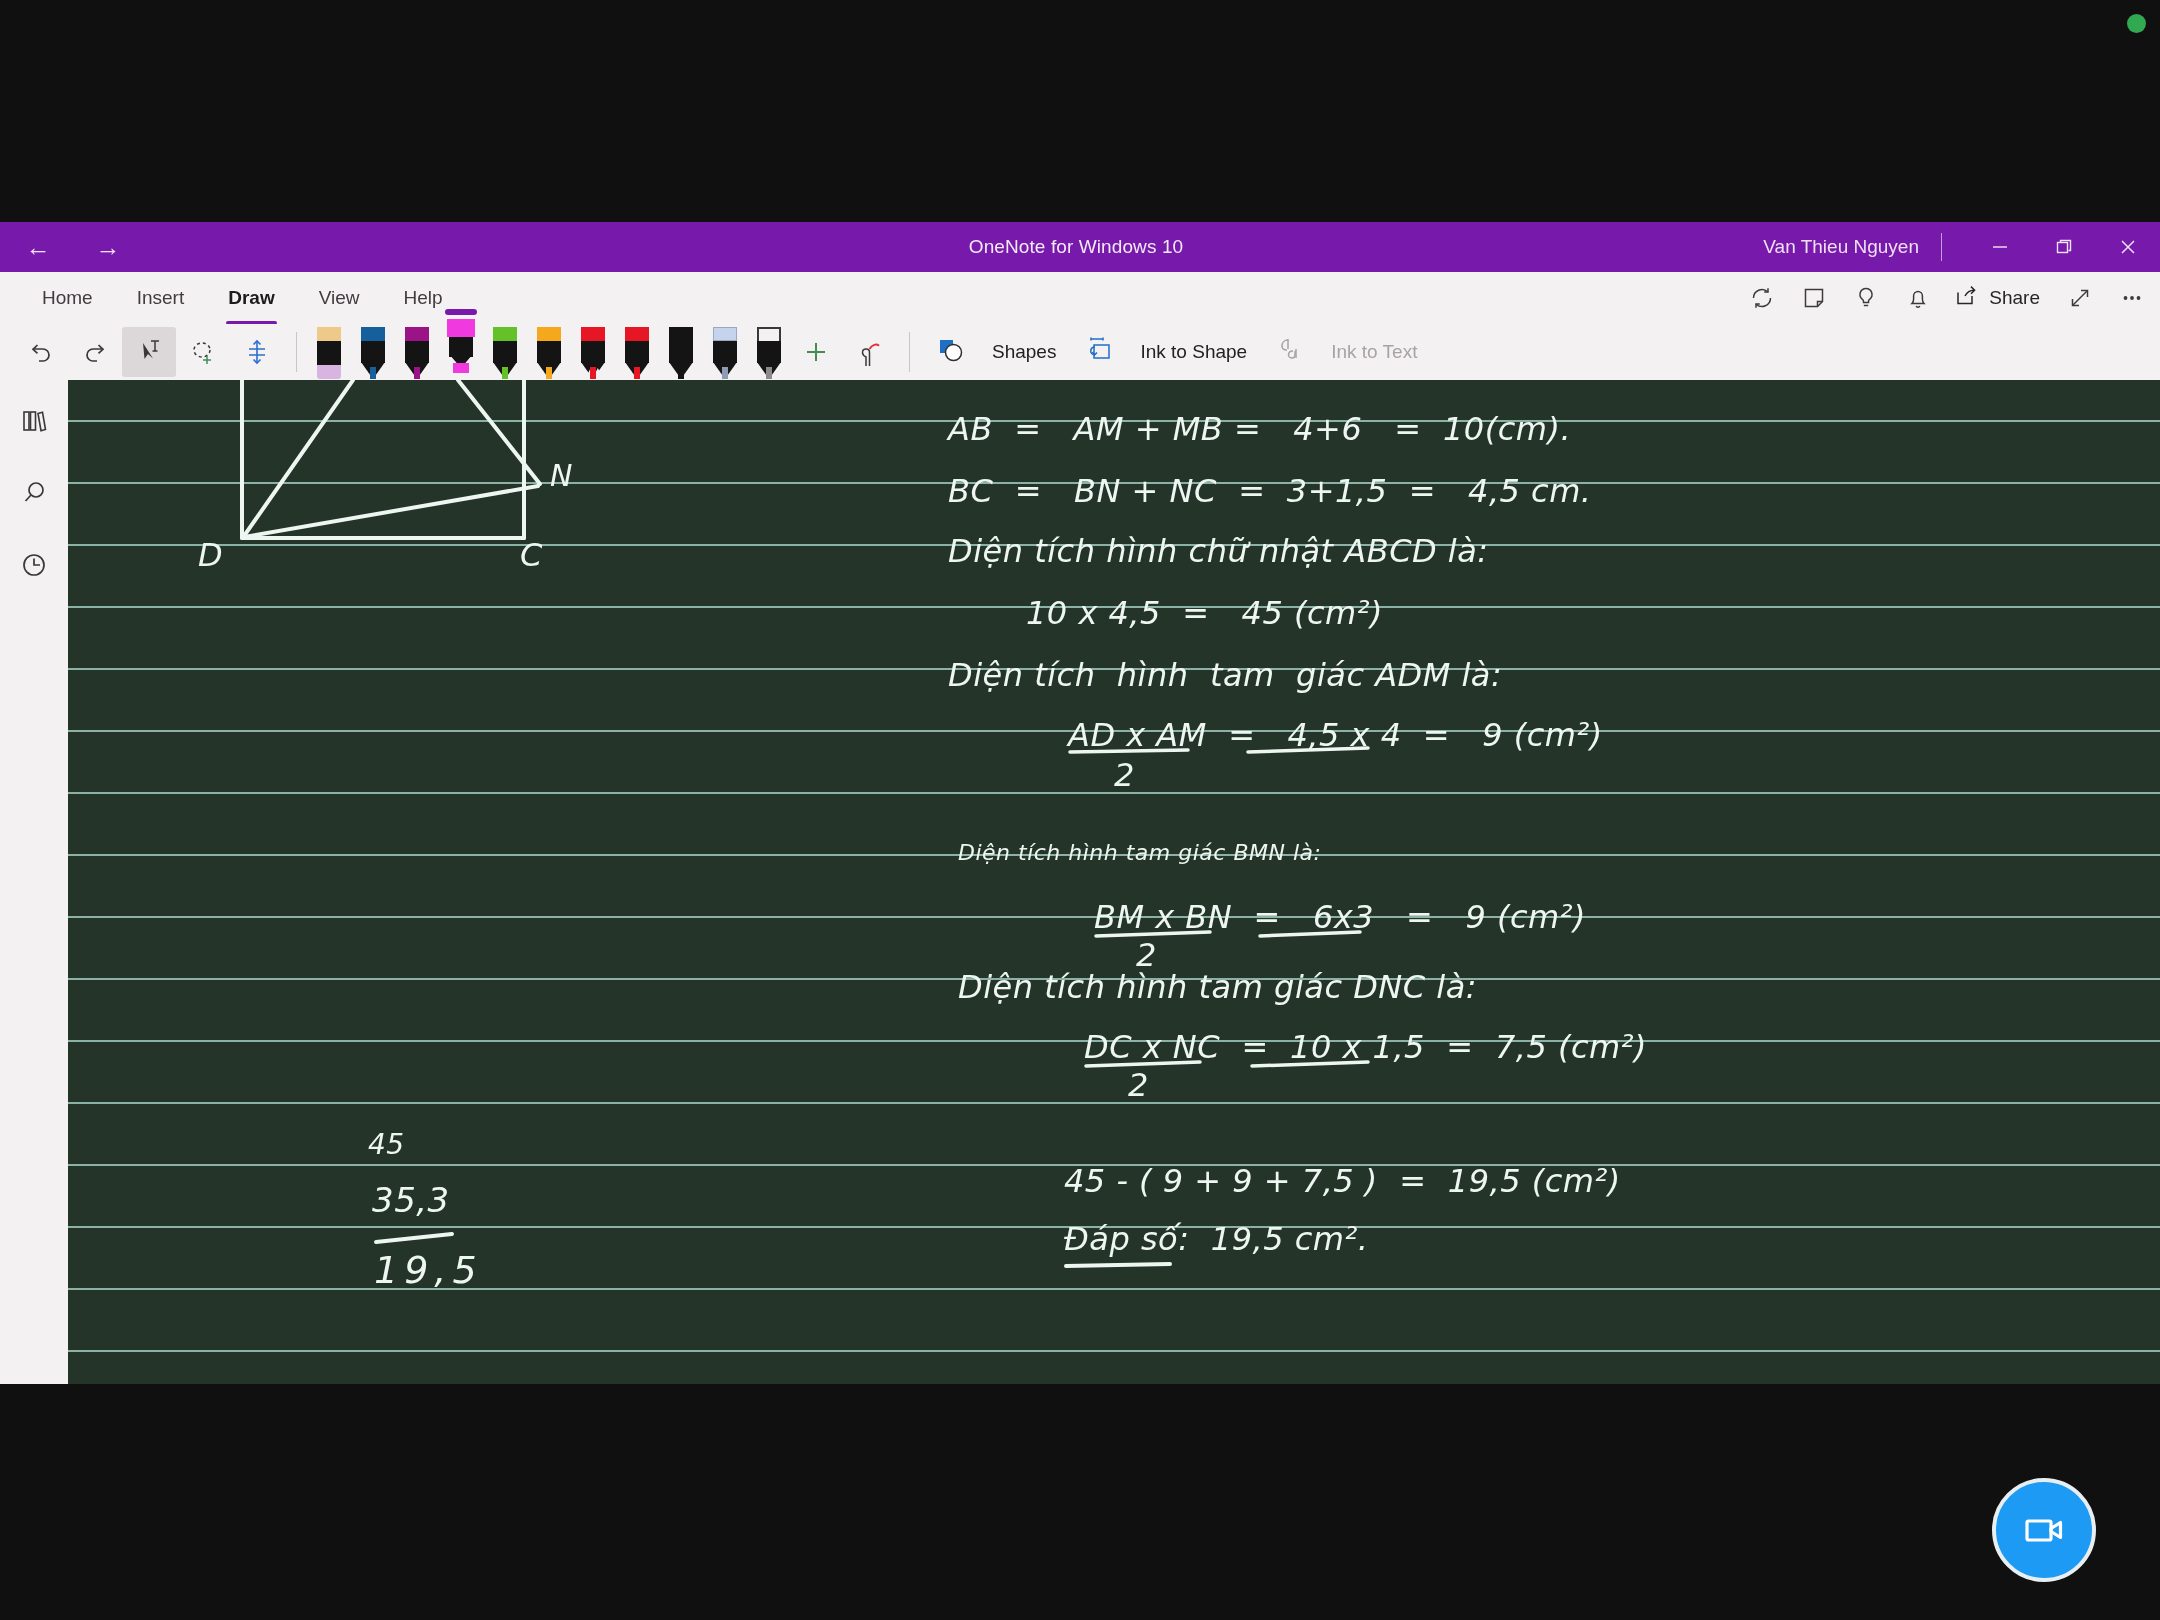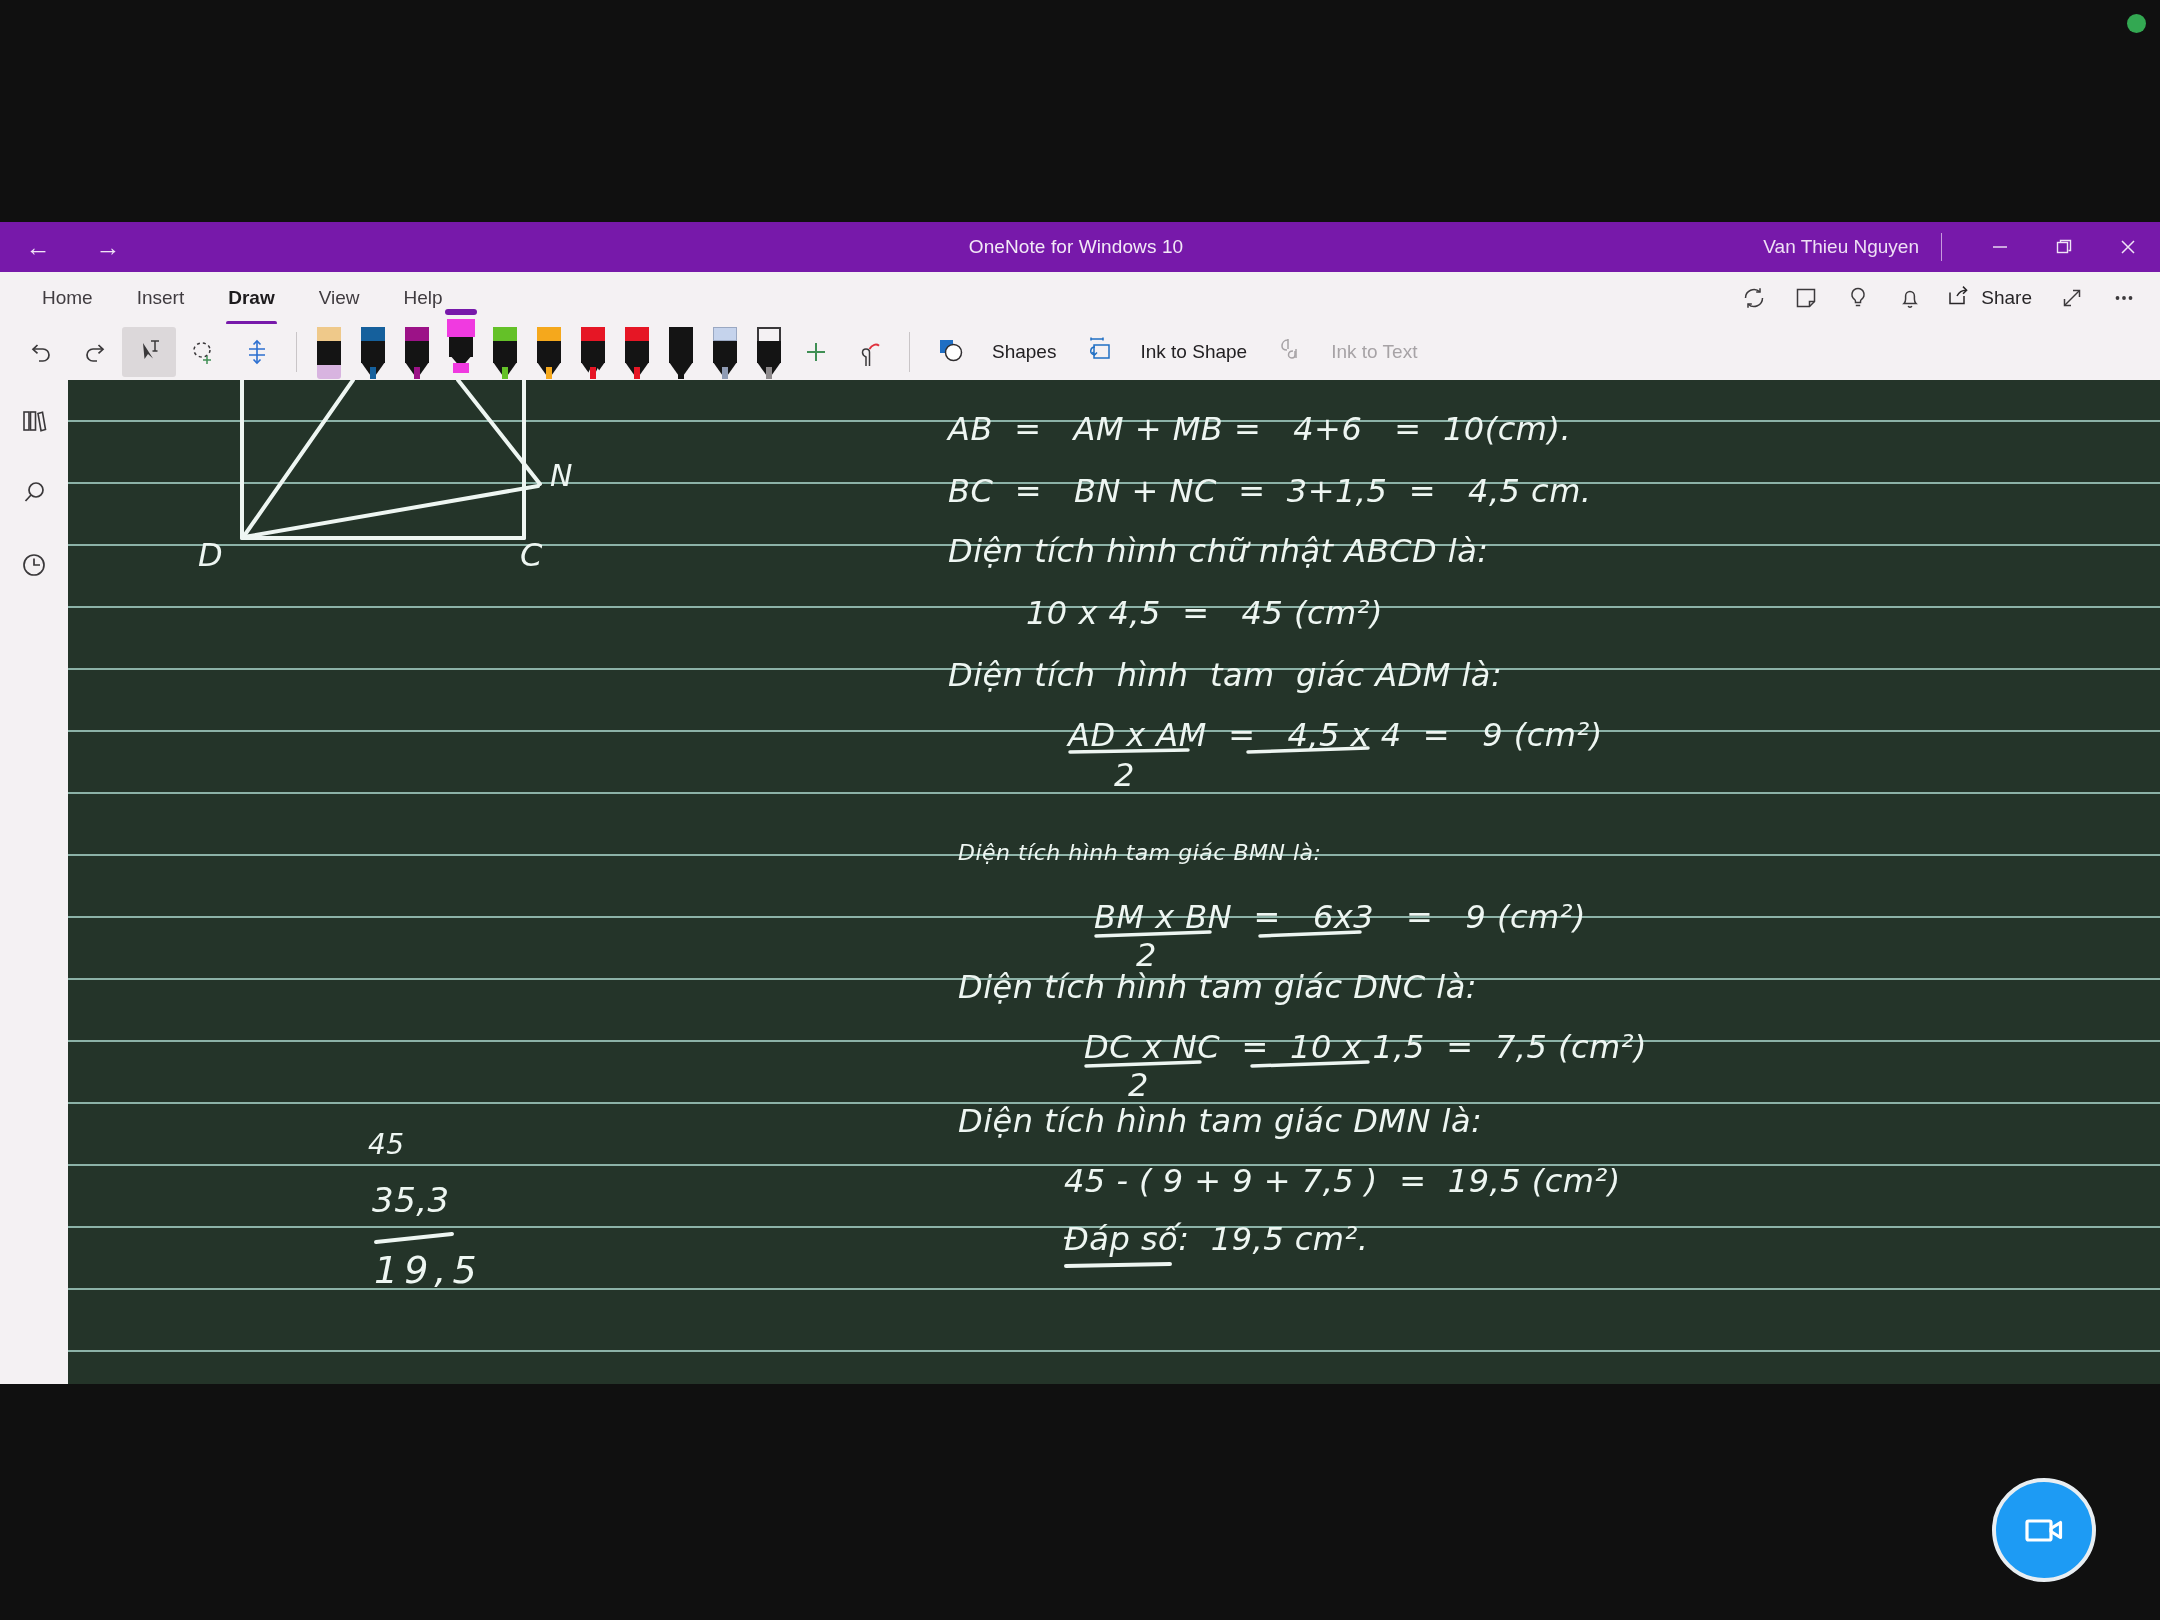--- a/index.html
+++ b/index.html
@@ -60,21 +60,21 @@
   .tabs { display: flex; align-items: center; padding-left: 20px; gap: 0; }
   .tab {
     position: relative; padding: 8px 22px; font-size: 19px; color: #403c40; cursor: pointer;
   }
   .tab.active { color: #1d1b1d; font-weight: bold; }
   .tab.active::after {
     content: ""; position: absolute; left: 20px; right: 20px; bottom: -8px;
     height: 4px; background: #7719aa; border-radius: 2px;
   }
   .ribbon-right {
-    margin-left: auto; display: flex; align-items: center; gap: 4px; padding-right: 12px;
+    margin-left: auto; display: flex; align-items: center; gap: 4px; padding-right: 4px;
   }
   .rbtn {
     width: 48px; height: 44px; display: flex; align-items: center; justify-content: center;
     color: #3c3a3c; cursor: pointer;
   }
   .share-btn {
     display: flex; align-items: center; gap: 9px; padding: 6px 12px 6px 8px;
     font-size: 19px; color: #282628; cursor: pointer;
   }
 
@@ -546,21 +546,20 @@
         <div class="ink">
           <svg width="2092" height="1004" viewBox="0 0 2092 1004">
             <g stroke="#eef6f2" stroke-width="3.5" fill="none" stroke-linecap="round">
               <path d="M1018 686 L1132 682"></path>
               <path d="M1184 686 L1300 682"></path>
             </g>
           </svg>
         </div>
         <div class="hw it" style="left:1060px;top:686px;font-size:32px;letter-spacing:150px">2               2</div>
 
-        <div class="hw it" style="left:890px;top:722px;font-size:32px">Diện tích hình tam giác DMN là:</div>
         <div class="hw it" style="left:996px;top:782px;font-size:32px">45 - ( 9 + 9 + 7,5 )  =  19,5 (cm²)</div>
         <div class="hw it" style="left:996px;top:840px;font-size:32px">Đáp số:  19,5 cm².</div>
         <div class="ink">
           <svg width="2092" height="1004" viewBox="0 0 2092 1004">
             <path d="M998 886 L1102 884" stroke="#eef6f2" stroke-width="4" fill="none" stroke-linecap="round"></path>
           </svg>
         </div>
 
       </div>
     </div>

